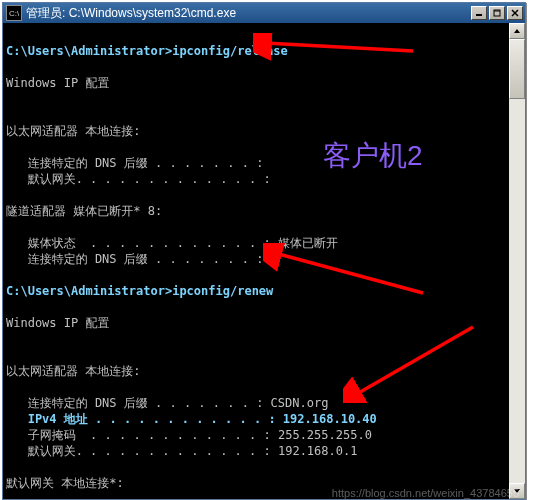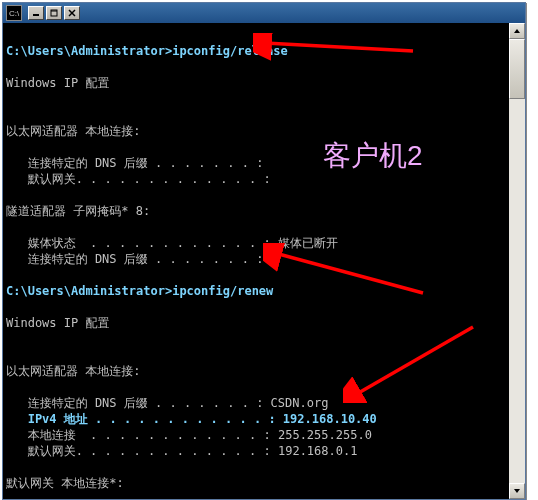--- a/index.html
+++ b/index.html
@@ -118,21 +118,21 @@
     border: 1px solid #808080;
     border-top-color: #fff;
     border-left-color: #fff;
     box-sizing: border-box;
   }
   .white { color: #7dd3fc; font-weight: bold; }
   
   .ann {
     position: absolute;
     pointer-events: none;
-    color: #f0abfc;
+    color: #8b5cf6;
     font-family: "Microsoft YaHei", sans-serif;
   }
   .ann-label {
     font-size: 28px;
     font-weight: 400;
   }
   .arrow-svg {
     position: absolute;
     pointer-events: none;
   }
@@ -146,20 +146,21 @@
     pointer-events: none;
   }
 </style>
 </head>
 <body>
 
 <div class="win">
 
   <div class="titlebar">
     <span class="icon">C:\</span>
+    <span class="title">管理员: C:\Windows\system32\cmd.exe</span>
     <div class="winbtns">
       <div class="winbtn" title="Minimize">
         <svg width="8" height="8">
             <line x1="1" y1="6" x2="7" y2="6" stroke="#000" stroke-width="2"></line>
           </svg>
       </div>
       <div class="winbtn" title="Maximize">
         <svg width="8" height="8">
             <rect x="1" y="1" width="6" height="6" fill="none" stroke="#000" stroke-width="1"></rect>
             <line x1="1" y1="2" x2="7" y2="2" stroke="#000" stroke-width="1"></line>
@@ -178,35 +179,35 @@
 <span class="white">C:\Users\Administrator&gt;ipconfig/release</span>
 <span></span>
 <span>Windows IP 配置</span>
 <span></span>
 <span></span>
 <span>以太网适配器 本地连接:</span>
 <span></span>
 <span>   连接特定的 DNS 后缀 . . . . . . . :</span>
 <span>   默认网关. . . . . . . . . . . . . :</span>
 <span></span>
-<span>隧道适配器 子网掩码* 8:</span>
+<span>隧道适配器 媒体已断开* 8:</span>
 <span></span>
 <span>   媒体状态  . . . . . . . . . . . . : 媒体已断开</span>
 <span>   连接特定的 DNS 后缀 . . . . . . . :</span>
 <span></span>
 <span class="white">C:\Users\Administrator&gt;ipconfig/renew</span>
 <span></span>
 <span>Windows IP 配置</span>
 <span></span>
 <span></span>
 <span>以太网适配器 本地连接:</span>
 <span></span>
 <span>   连接特定的 DNS 后缀 . . . . . . . : CSDN.org</span>
 <span class="white">   IPv4 地址 . . . . . . . . . . . . : 192.168.10.40</span>
-<span>   本地连接  . . . . . . . . . . . . : 255.255.255.0</span>
+<span>   子网掩码  . . . . . . . . . . . . : 255.255.255.0</span>
 <span>   默认网关. . . . . . . . . . . . . : 192.168.0.1</span>
 <span></span>
 <span>默认网关 本地连接*:</span>
 <span></span>
 
 
 <span></span>
 
 <span></span>
 
@@ -250,13 +251,14 @@
 
   <svg class="arrow-svg" style="left:340px; top:320px;" width="140" height="80">
     <defs>
         <marker id="ah3" markerWidth="12" markerHeight="10" refX="2" refY="5" orient="auto">
           <polygon points="0,0 12,5 0,10" fill="#ff0000"></polygon>
         </marker>
       </defs>
     <line x1="130" y1="4" x2="12" y2="72" stroke="#ff0000" stroke-width="3.5" marker-end="url(#ah3)"></line>
   </svg>
 
+  <div class="watermark">https://blog.csdn.net/weixin_43784655</div>
 </div>
 
 </body></html>

